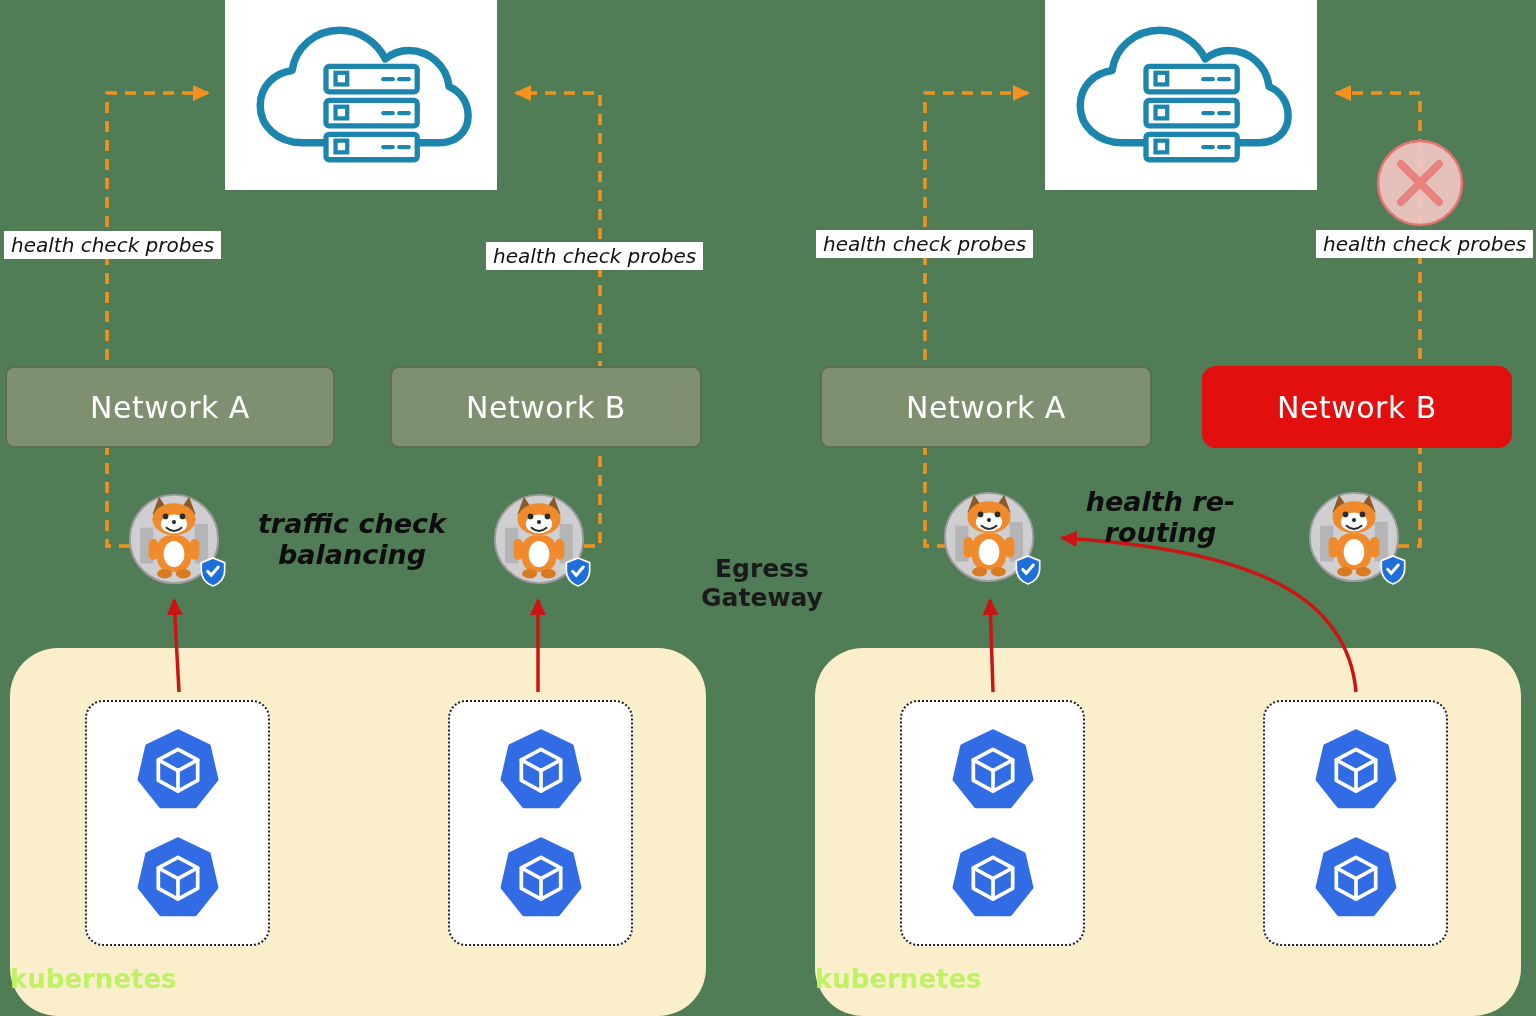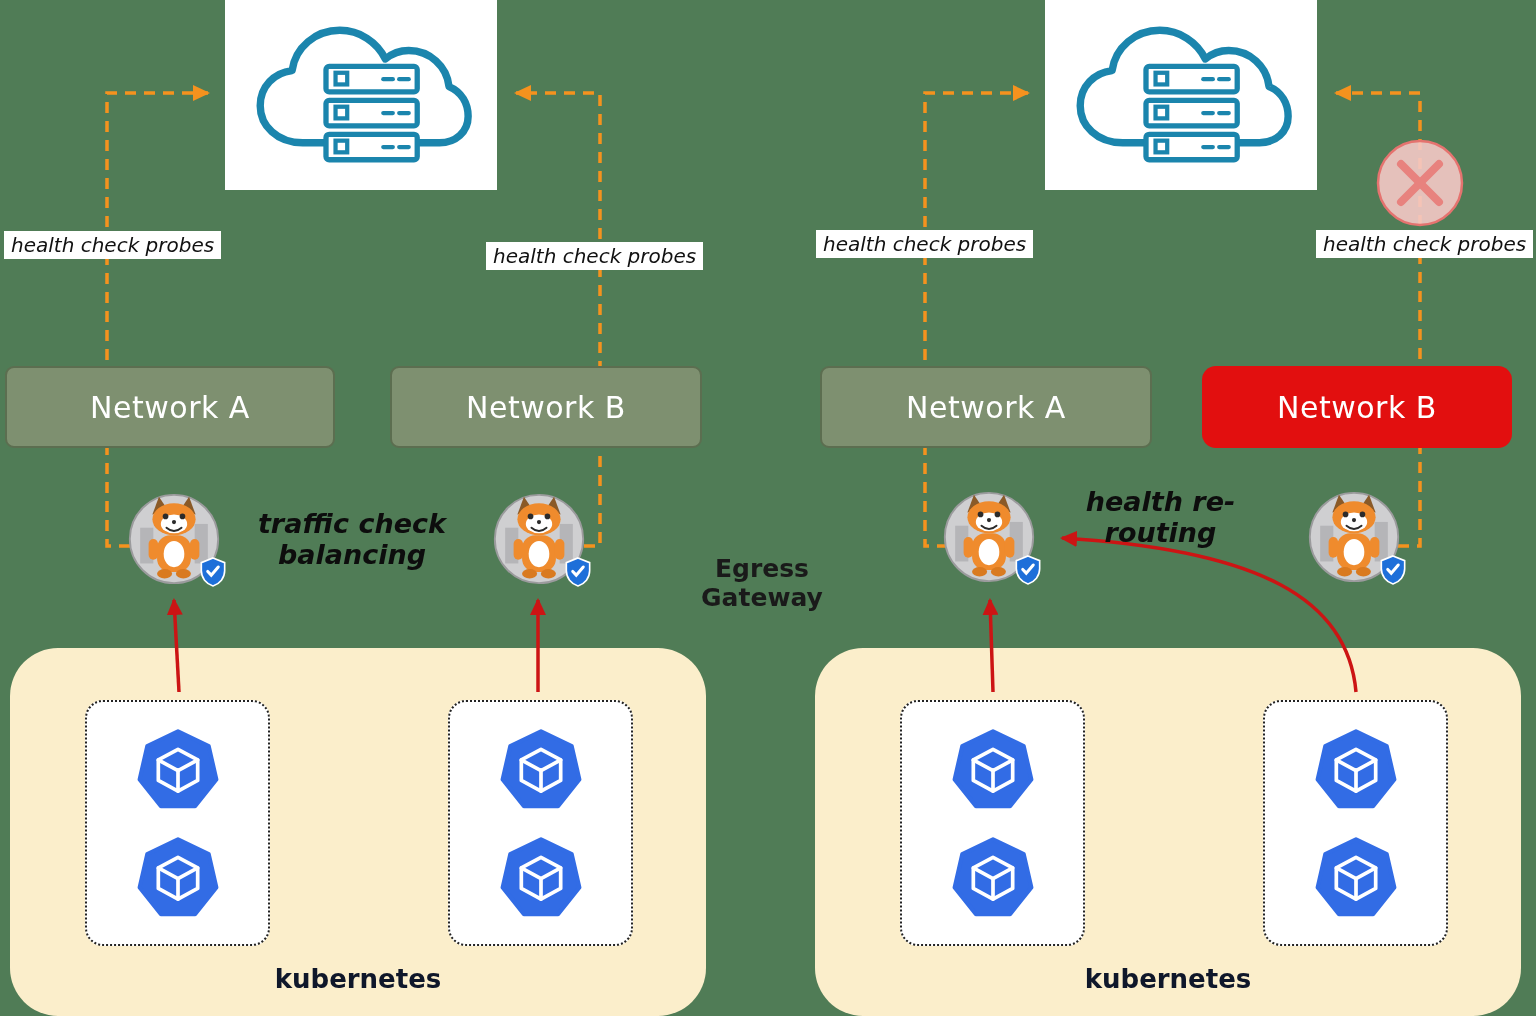--- a/index.html
+++ b/index.html
@@ -28,21 +28,21 @@
 
   
   .cluster{background:#fbeecb;border-radius:48px;}
 
   
   .pod-group{background:#ffffff;border:2.5px dotted #222;border-radius:18px;width:185px;height:246px;
              display:flex;flex-direction:column;align-items:center;justify-content:space-evenly;box-sizing:border-box;}
   .pod-group svg{width:82px;height:82px;}
 
   
-  .k8s-label{color:#0f172a;font-size:26px;font-weight:bold;text-align:center;}
+  .k8s-label{color:#bef264;font-size:26px;font-weight:bold;}
 
   
   .caption{color:#0d0d0d;text-align:center;}
   .caption.bold-italic{font-weight:bold;font-style:italic;font-size:27px;line-height:1.15;}
   .caption.bold{font-weight:bold;font-size:25px;color:#1a1a1a;}
   .degradation{font-weight:bold;font-size:27px;color:#0d0d0d;text-align:center;}
 
   
   .gateway{width:94px;height:94px;}
   .gateway .mascot{width:94px;height:94px;display:block;}

